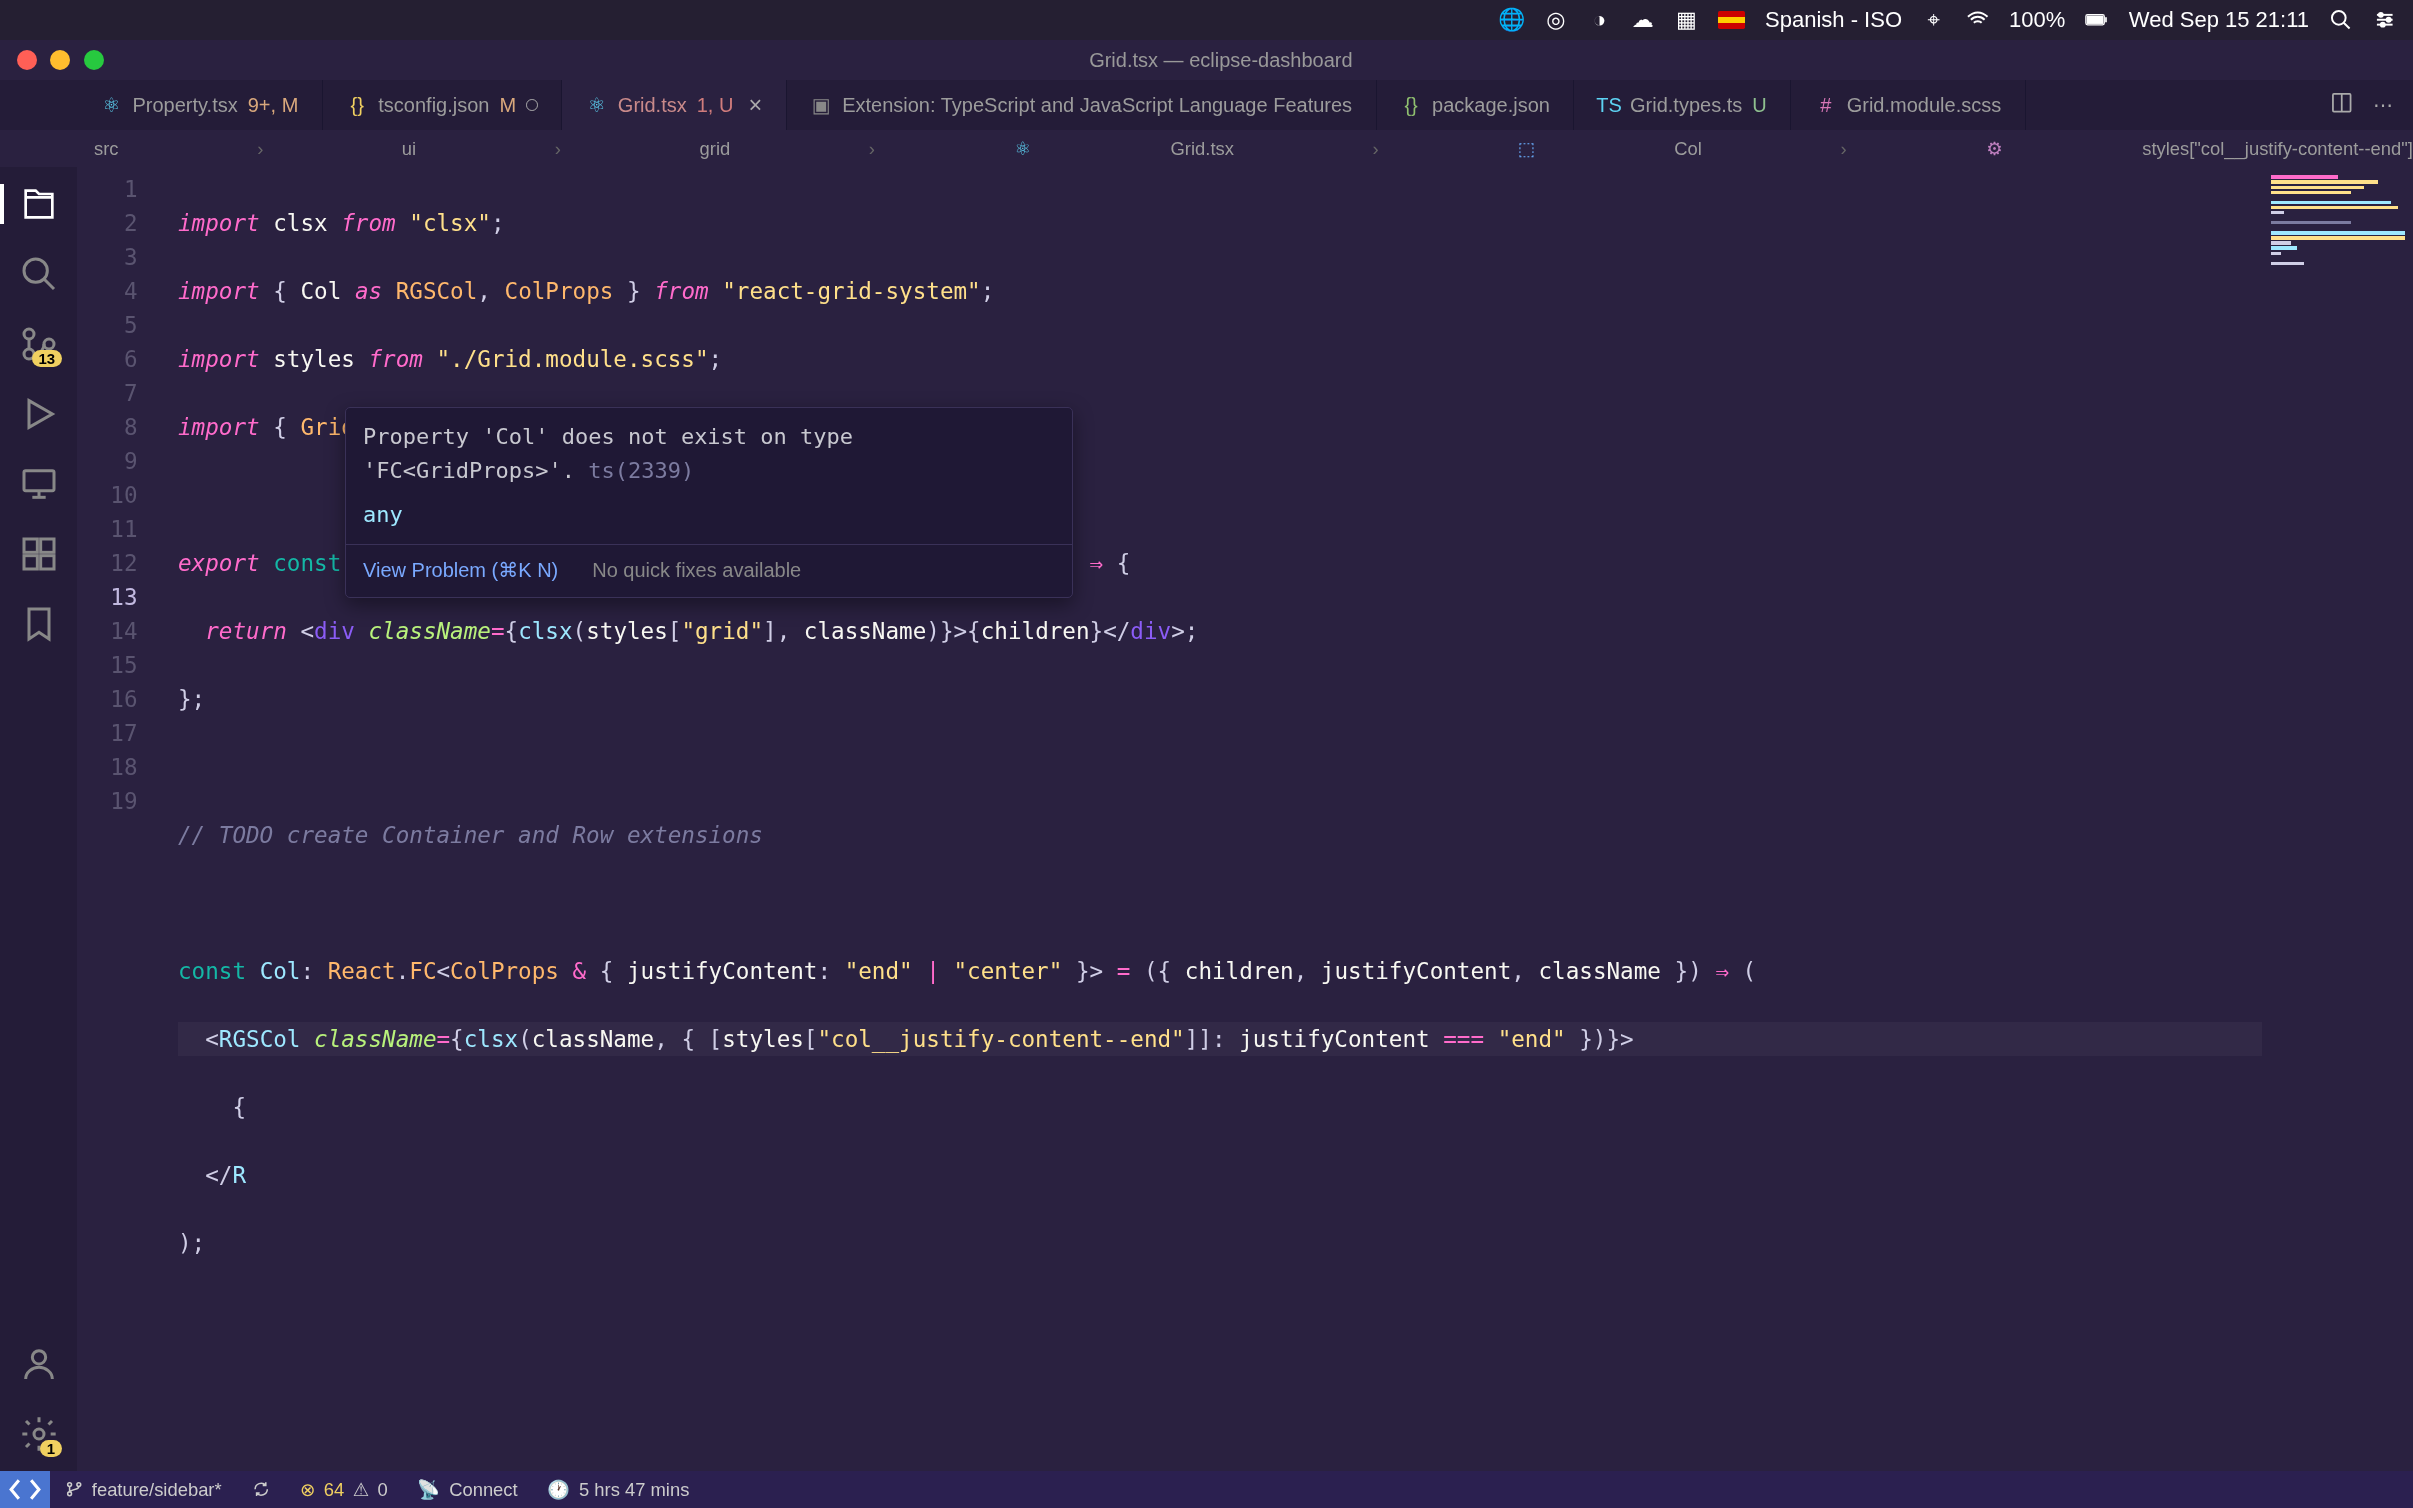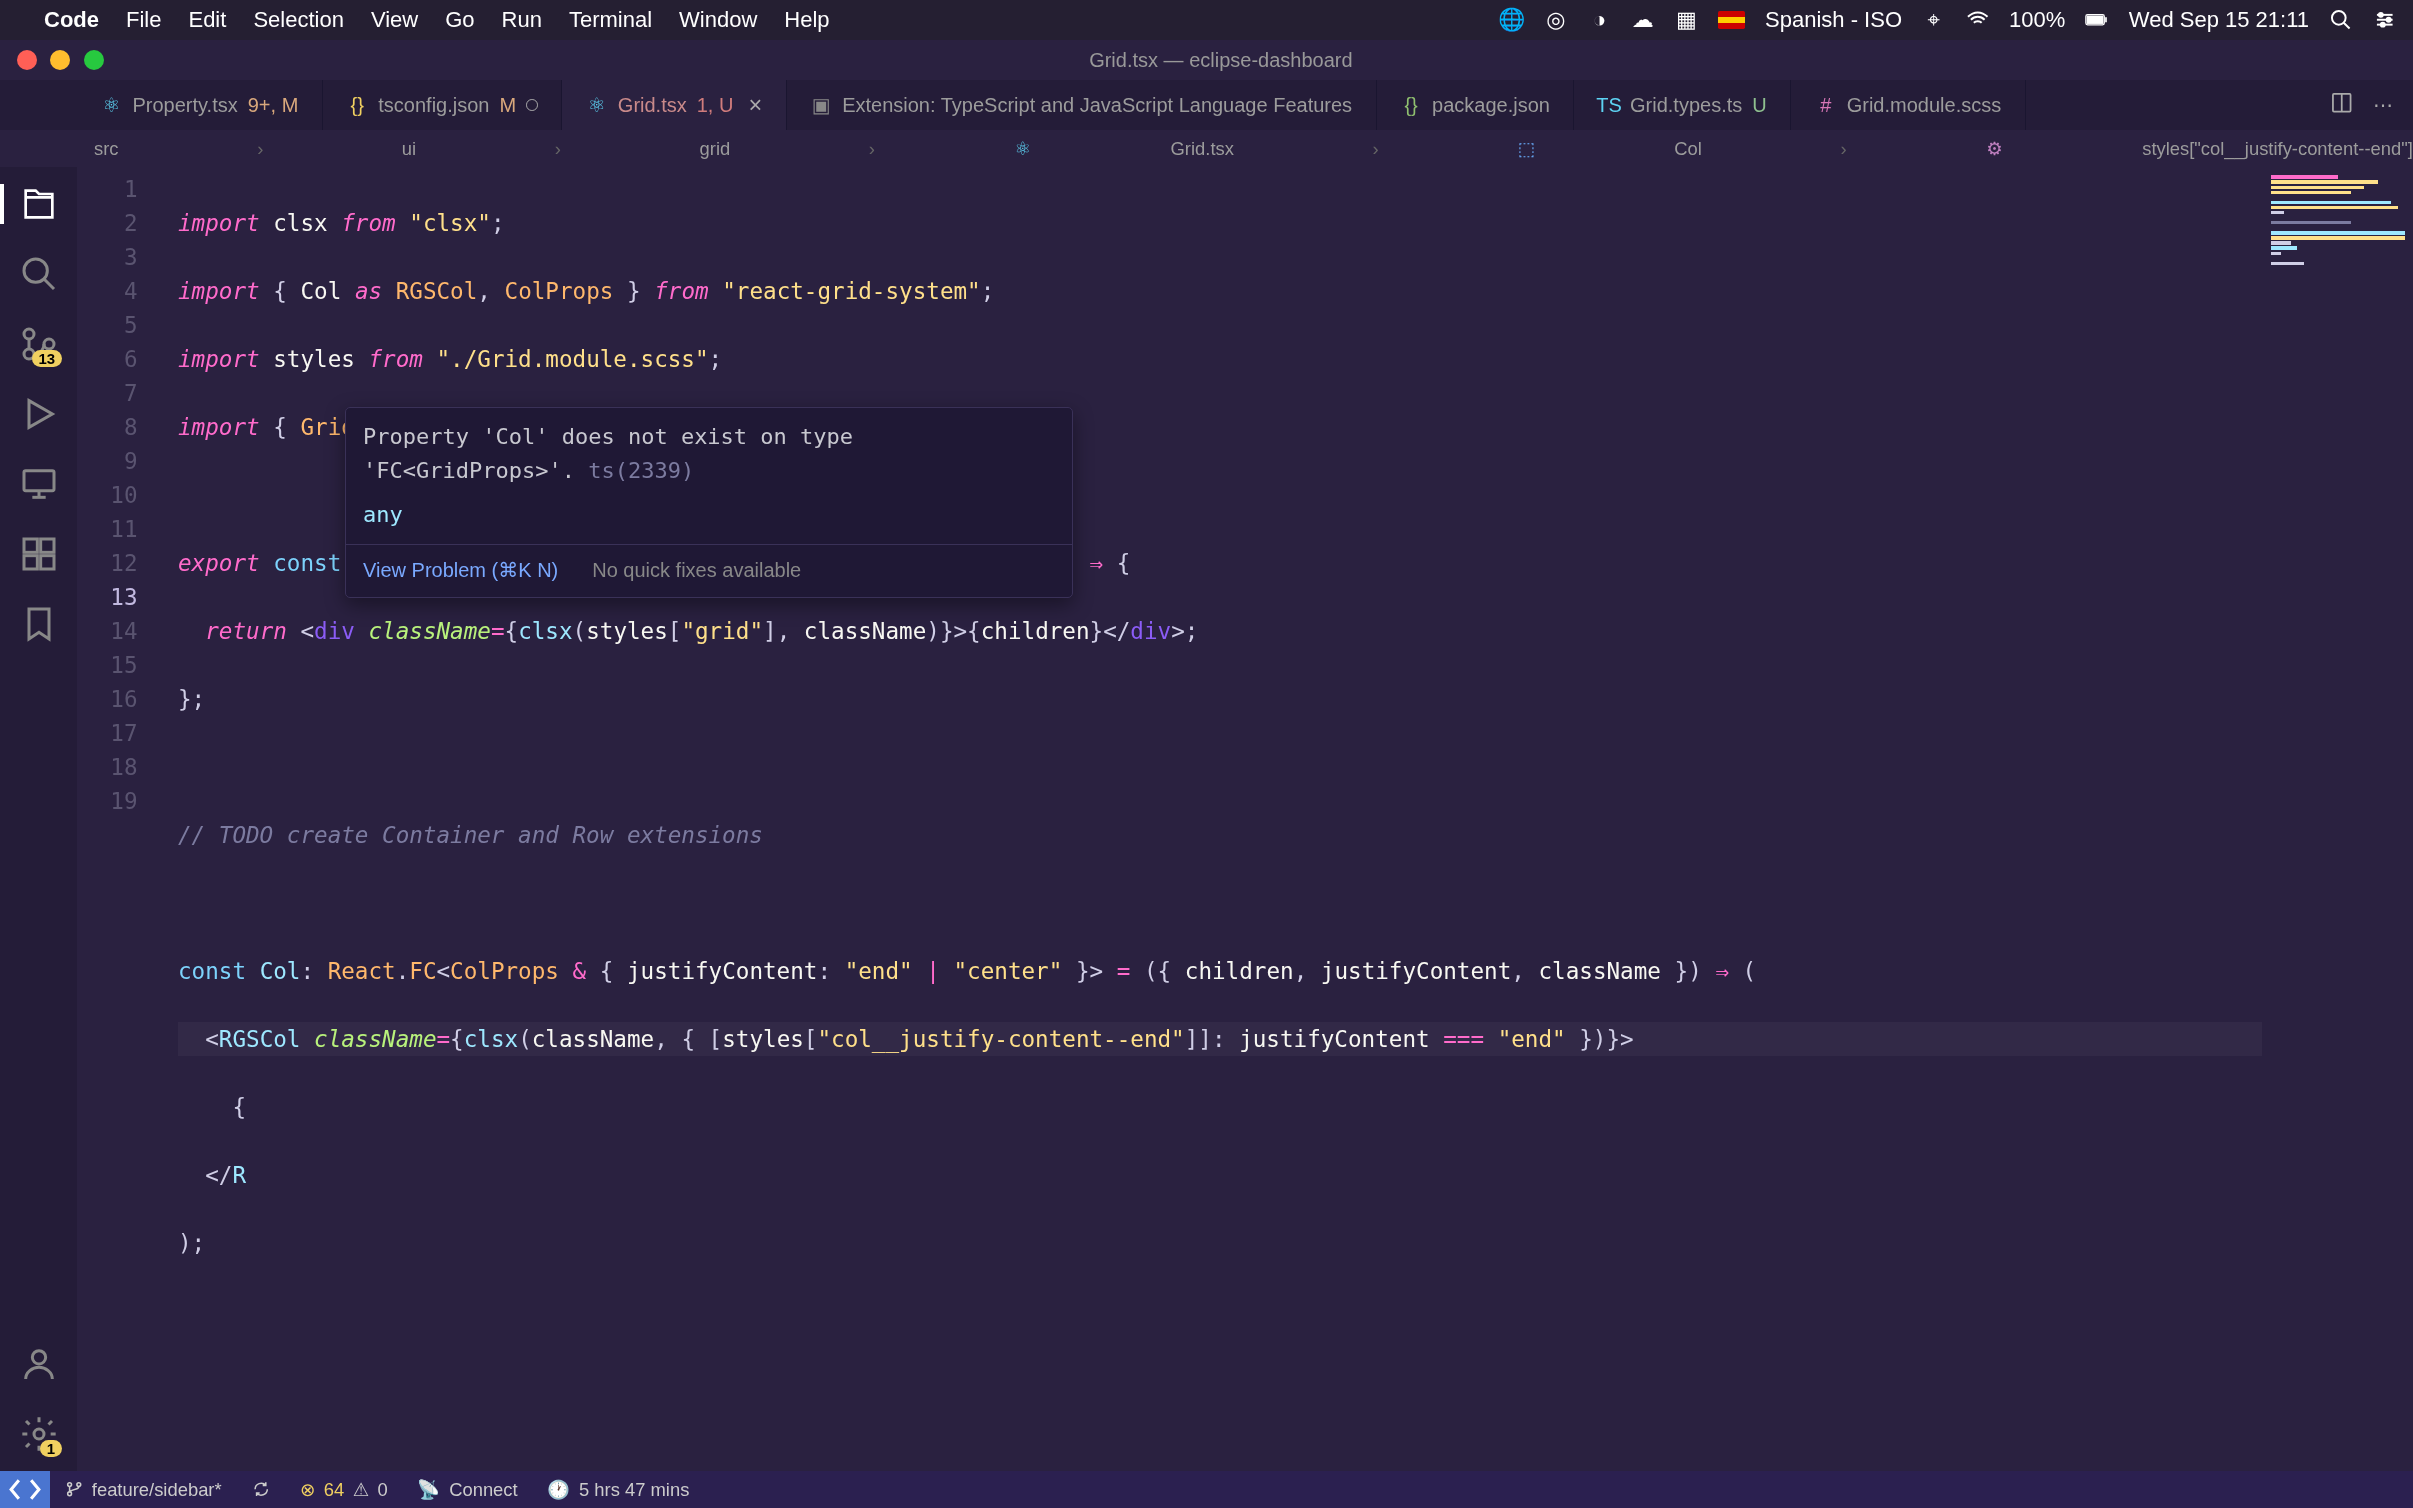--- a/index.html
+++ b/index.html
@@ -120,21 +120,21 @@
   text-align: right;
   color: #5a5470;
   padding-right: 23.5px;
   padding-top: 5px;
 }
 .gutter div { height: 34px; }
 .gutter div.cur { color: #c2b9e0; }
 .lines { padding-left: 101px; padding-top: 5px; white-space: pre; }
 .lines .ln { height: 34px; }
 .kw { color: #ff6bcb; font-style: italic; }
-.kw2 { color: #7dd3fc; }
+.kw2 { color: #14b8a6; }
 .str { color: #ffe08a; }
 .fn { color: #9ee8ff; }
 .type { color: #ffb86c; }
 .var { color: #f8f8f2; }
 .com { color: #7c7ba0; font-style: italic; }
 .op { color: #ff6bcb; }
 .punc { color: #d0cee6; }
 .tag { color: #8b5cf6; text-align: right; }
 .attr { color: #b9f27c; font-style: italic; }
 .jsx { color: #9ee8ff; }
@@ -184,33 +184,20 @@
 .status .right { margin-left: auto; display: flex; align-items: center; }
 .status .sicon { display: inline-flex; }
 .status .warn { color: #f0d060; }
 
 svg { width: 100%; height: 100%; }
 </style>
 </head>
 <body>
 
 <div class="menubar">
-  <div class="left">
-    <span class="apple"></span>
-    <span class="appname">Code</span>
-    <span>File</span>
-    <span>Edit</span>
-    <span>Selection</span>
-    <span>View</span>
-    <span>Go</span>
-    <span>Run</span>
-    <span>Terminal</span>
-    <span>Window</span>
-    <span>Help</span>
-  </div>
   <div class="right">
     <span class="icn">🌐</span>
     <span class="icn">◎</span>
     <span class="icn">◑</span>
     <span class="icn">☁</span>
     <span class="icn">▦</span>
     <span class="flag"></span>
     <span>Spanish - ISO</span>
     <span class="icn">⌖</span>
     <span class="icn">

